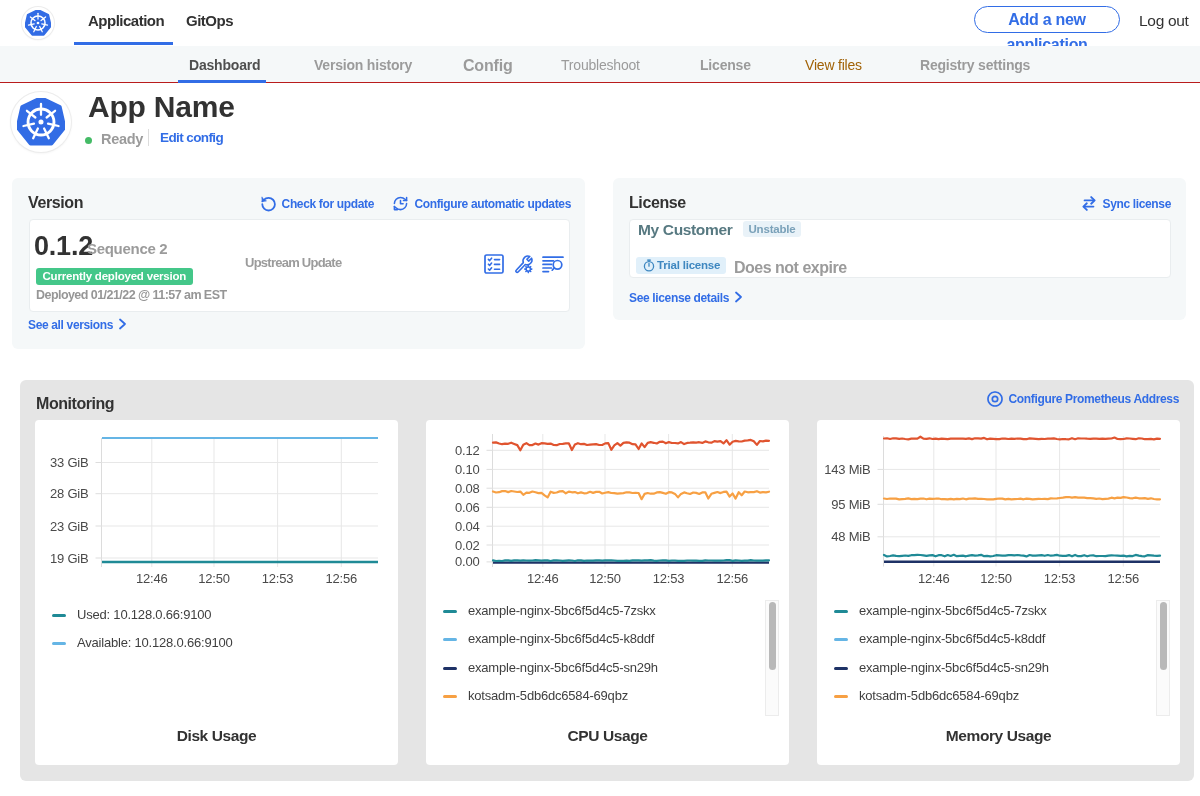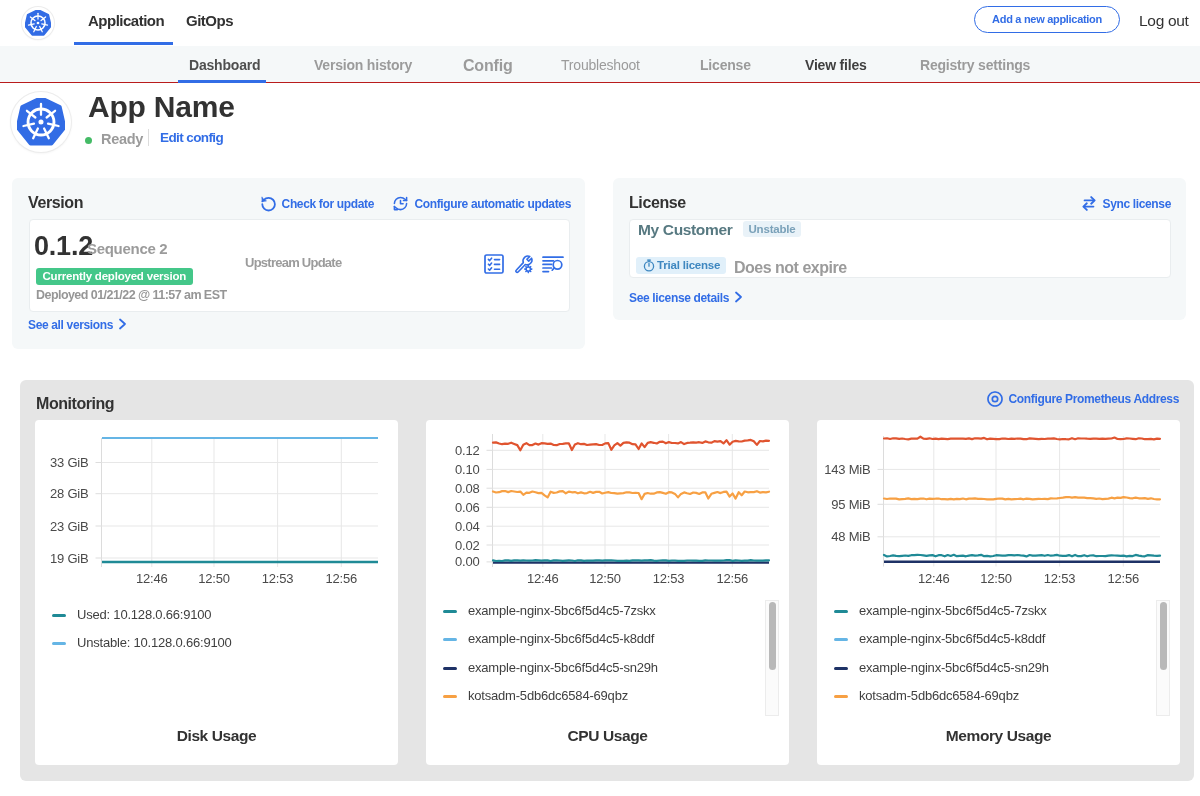--- a/index.html
+++ b/index.html
@@ -18,32 +18,32 @@
         <line x1="14.69" y1="16.51" x2="17.23" y2="21.78" stroke="#fff" stroke-width="1.24" stroke-linecap="round"></line>
         <line x1="11.31" y1="16.51" x2="8.77" y2="21.78" stroke="#fff" stroke-width="1.24" stroke-linecap="round"></line>
         <line x1="9.20" y1="13.87" x2="3.49" y2="15.17" stroke="#fff" stroke-width="1.24" stroke-linecap="round"></line>
         <line x1="9.95" y1="10.57" x2="5.38" y2="6.92" stroke="#fff" stroke-width="1.24" stroke-linecap="round"></line>
         <circle cx="13.0" cy="13.0" r="1.36" fill="#fff"></circle>
       </svg>
     </div>
   <div class="abs" style="left:88px;top:12px;font-size:15px;font-weight:bold;letter-spacing:-0.5px;color:#323232">Application</div>
   <div class="abs" style="left:74px;top:42px;width:99px;height:3px;background:#326DE6"></div>
   <div class="abs" style="left:186px;top:12px;font-size:15px;font-weight:bold;letter-spacing:-0.5px;color:#323232">GitOps</div>
-  <div class="abs" style="left:974px;top:6px;width:146px;height:27px;border:1px solid #326DE6;border-radius:14px;text-align:center;line-height:25px;font-size:11px;font-weight:bold;letter-spacing:-0.3px;color:#326DE6">Add a new application</div>
+  <div class="abs" style="left:974px;top:6px;width:146px;height:27px;border:1px solid #326DE6;border-radius:14px;text-align:center;line-height:25px;font-size:16px;font-weight:bold;letter-spacing:-0.3px;color:#326DE6">Add a new application</div>
   <div class="abs" style="left:1139px;top:12px;font-size:15.5px;font-weight:500;letter-spacing:-0.3px;color:#323232">Log out</div>
 </div>
 
 <div class="abs" style="left:0;top:46px;width:1200px;height:37px;background:#F5F8F9;border-bottom:1px solid #b91c1c">
   <div class="abs" style="left:189px;top:11px;font-size:14px;font-weight:600;color:#4F4F4F">Dashboard</div>
   <div class="abs" style="left:178px;top:34px;width:88px;height:3px;background:#326DE6"></div>
   <div class="abs" style="left:314px;top:11px;font-size:14px;font-weight:600;color:#9B9B9B">Version history</div>
   <div class="abs" style="left:463px;top:11px;font-size:16px;font-weight:600;color:#9B9B9B">Config</div>
   <div class="abs" style="left:561px;top:11px;font-size:14px;font-weight:400;color:#9B9B9B">Troubleshoot</div>
   <div class="abs" style="left:700px;top:11px;font-size:14px;font-weight:600;color:#9B9B9B">License</div>
-  <div class="abs" style="left:805px;top:11px;font-size:14px;font-weight:700;color:#404040">View files</div>
+  <div class="abs" style="left:805px;top:11px;font-size:14px;font-weight:400;color:#a16207">View files</div>
   <div class="abs" style="left:920px;top:11px;font-size:14px;font-weight:600;color:#9B9B9B">Registry settings</div>
 </div>
 
 <div class="abs" style="left:11px;top:92px;width:60px;height:60px;border-radius:50%;background:#fff;box-shadow:0 0 0 1px #ececec, 0 1px 3px rgba(0,0,0,.08);display:flex;align-items:center;justify-content:center">
     <svg width="48" height="48" viewBox="0 0 48 48">
       <polygon points="24.00,0.00 42.76,9.04 47.40,29.34 34.41,45.62 13.59,45.62 0.60,29.34 5.24,9.04" fill="#326CE5" stroke="#326CE5" stroke-width="3.84" stroke-linejoin="round"></polygon>
       <circle cx="24.0" cy="24.0" r="12.96" fill="none" stroke="#fff" stroke-width="2.88"></circle>
       <line x1="24.00" y1="16.80" x2="24.00" y2="6.00" stroke="#fff" stroke-width="2.28" stroke-linecap="round"></line>
       <line x1="29.63" y1="19.51" x2="38.07" y2="12.78" stroke="#fff" stroke-width="2.28" stroke-linecap="round"></line>
       <line x1="31.02" y1="25.60" x2="41.55" y2="28.01" stroke="#fff" stroke-width="2.28" stroke-linecap="round"></line>
@@ -183,21 +183,21 @@
         <text x="116.8" y="162.5" text-anchor="middle" font-size="13" fill="#4A4A4A">12:46</text>
         <text x="179.0" y="162.5" text-anchor="middle" font-size="13" fill="#4A4A4A">12:50</text>
         <text x="242.6" y="162.5" text-anchor="middle" font-size="13" fill="#4A4A4A">12:53</text>
         <text x="306.3" y="162.5" text-anchor="middle" font-size="13" fill="#4A4A4A">12:56</text>
         <line x1="67.0" y1="18" x2="343.0" y2="18" stroke="#65B5E5" stroke-width="2"></line>
         <line x1="67.0" y1="142" x2="343.0" y2="142" stroke="#1F8A96" stroke-width="2.5"></line>
       </svg>
 <div style="position:absolute;left:17px;top:193.7px;width:14px;height:3px;border-radius:2px;background:#1F8A96"></div>
       <div style="position:absolute;left:42px;top:186.7px;font-size:13px;color:#3F3F3F">Used: 10.128.0.66:9100</div>
       <div style="position:absolute;left:17px;top:221.7px;width:14px;height:3px;border-radius:2px;background:#65B5E5"></div>
-      <div style="position:absolute;left:42px;top:214.7px;font-size:13px;color:#3F3F3F">Unstable: 10.128.0.66:9100</div>
+      <div style="position:absolute;left:42px;top:214.7px;font-size:13px;color:#3F3F3F">Available: 10.128.0.66:9100</div>
 <div style="position:absolute;left:0;top:307px;width:363px;text-align:center;font-size:15.5px;font-weight:bold;letter-spacing:-0.4px;color:#323232">Disk Usage</div>
 </div>
   <div style="position:absolute;left:406px;top:40px;width:363px;height:345px;background:#fff;border-radius:4px;">
 <svg width="363" height="172" viewBox="0 0 363 172" style="position:absolute;left:0;top:0">
         <line x1="116.8" y1="14" x2="116.8" y2="147" stroke="#E7E7E7" stroke-width="1"></line>
         <line x1="179.0" y1="14" x2="179.0" y2="147" stroke="#E7E7E7" stroke-width="1"></line>
         <line x1="242.6" y1="14" x2="242.6" y2="147" stroke="#E7E7E7" stroke-width="1"></line>
         <line x1="306.3" y1="14" x2="306.3" y2="147" stroke="#E7E7E7" stroke-width="1"></line>
         <line x1="66.5" y1="14" x2="66.5" y2="147" stroke="#DCDCDC" stroke-width="1"></line>
         <line x1="66.5" y1="30.3" x2="343.0" y2="30.3" stroke="#E7E7E7" stroke-width="1"></line>

